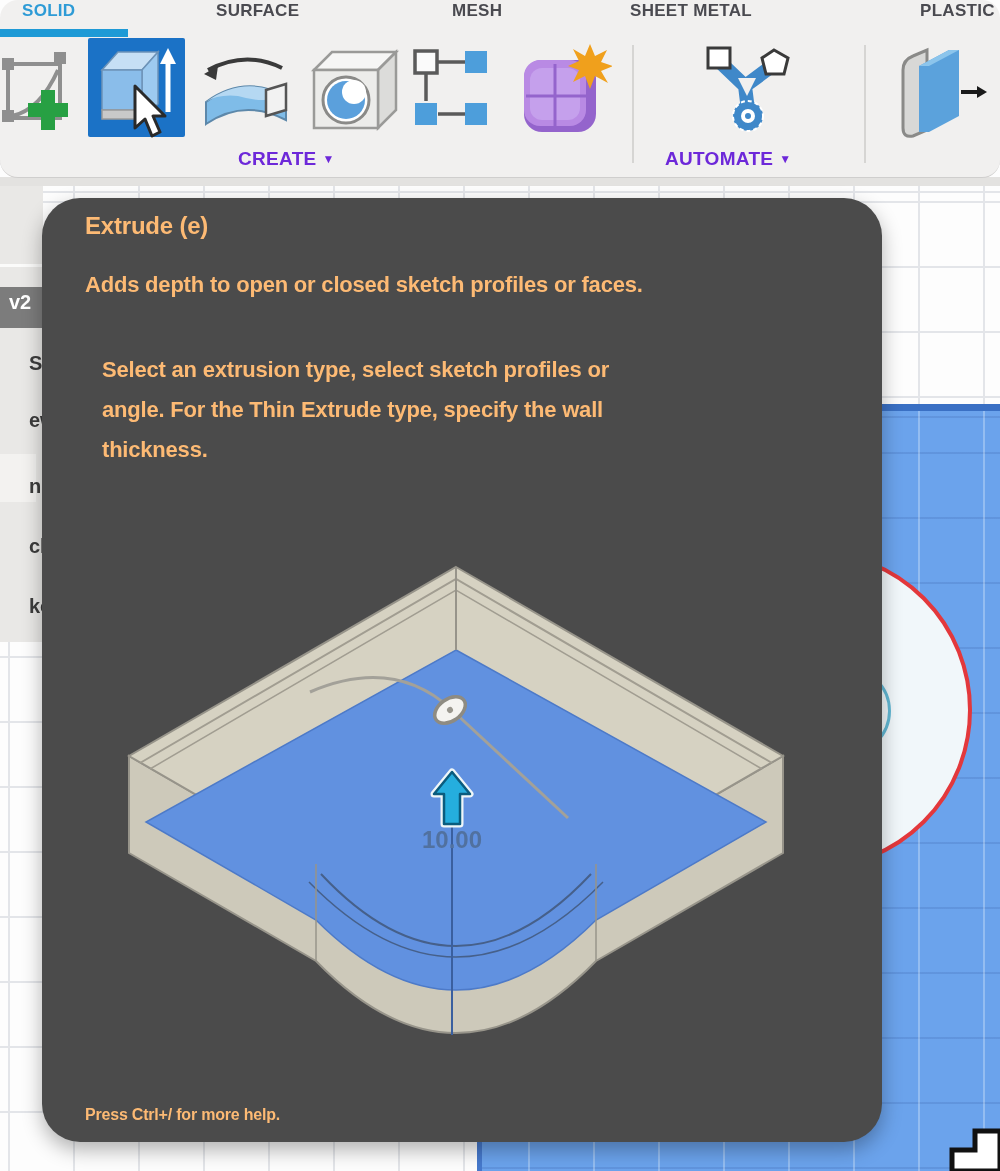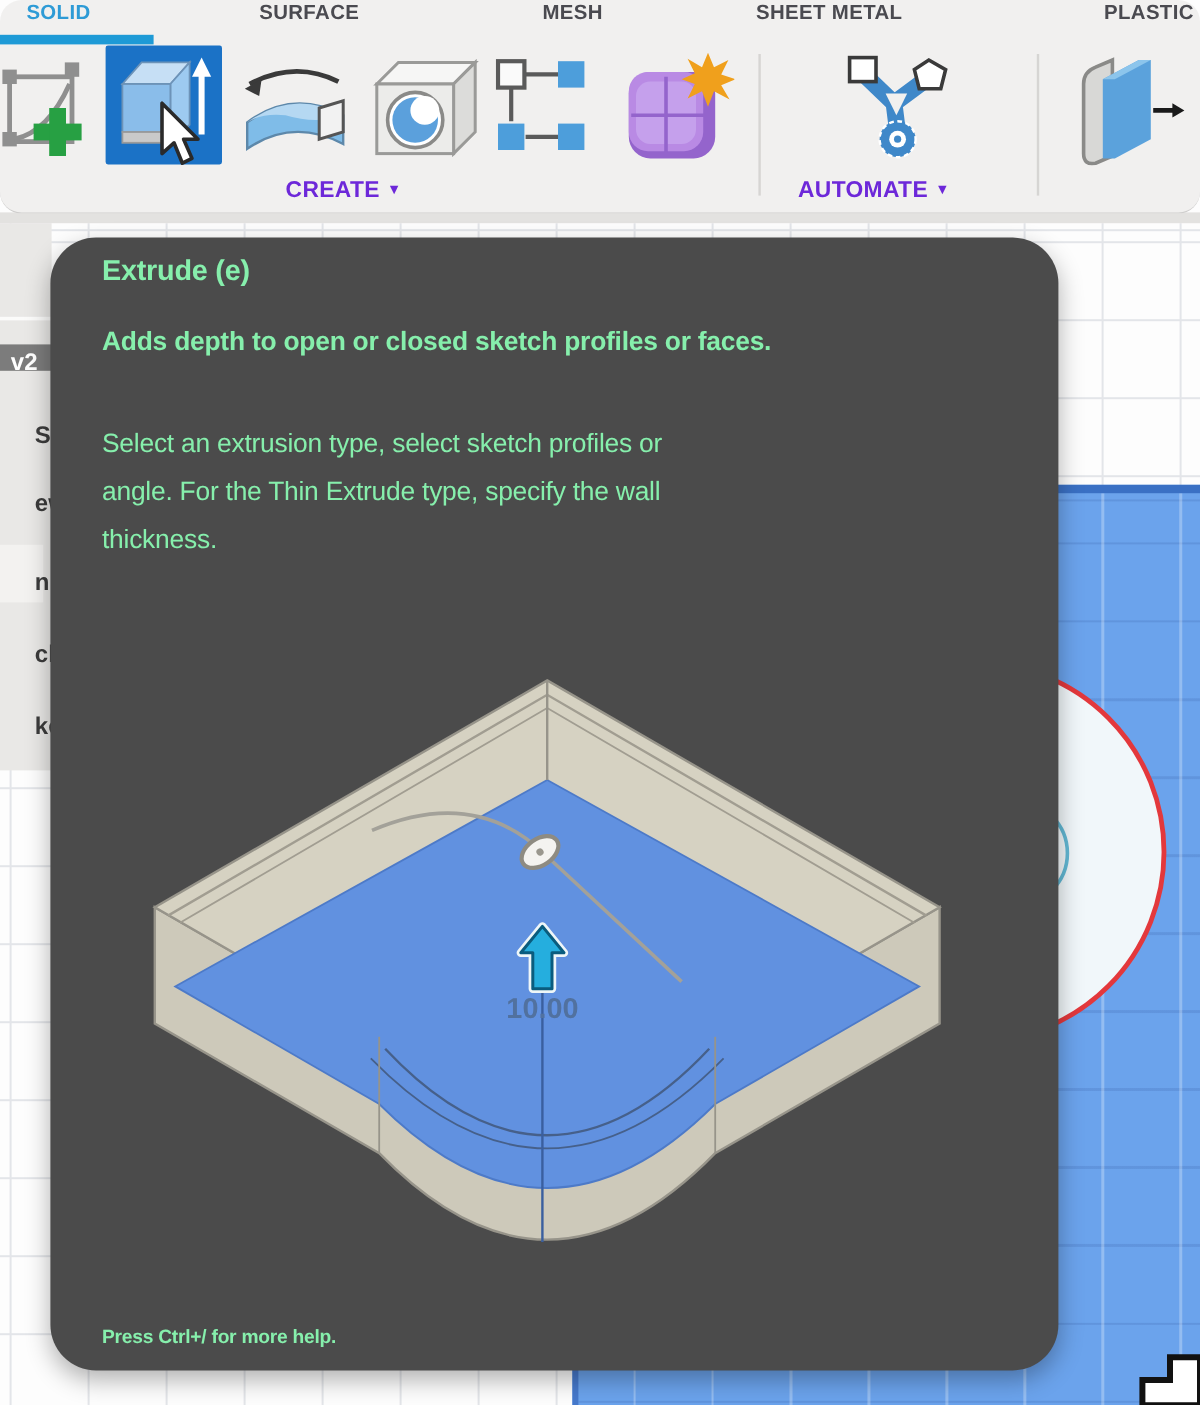--- a/index.html
+++ b/index.html
@@ -36,21 +36,21 @@
     position:absolute;left:801px;top:480px;width:90px;height:90px;
     border-radius:50%;border:3px solid #62b8d4;box-sizing:border-box;z-index:4;
   }
   
   #browser-strip{
     position:absolute;left:0;top:186px;width:43px;height:456px;
     background:#e9e8e6;z-index:5;color:#3c3c3c;
   }
   .browser-sep{position:absolute;left:0;width:43px;height:3px;background:#fbfbfa;}
   #version-badge{
-    position:absolute;left:0;top:101px;width:43px;height:22px;background:#7c7c7c;
+    position:absolute;left:0;top:101px;width:43px;height:41px;background:#7c7c7c;
     color:#fff;font-size:20px;font-weight:bold;line-height:31px;text-indent:9px;
   }
   .browser-item{
     position:absolute;left:1px;font-size:20px;font-weight:bold;white-space:nowrap;padding-left:28px;
   }
   #row-highlight{position:absolute;left:0;top:268px;width:36px;height:48px;background:#f3f2f0;}
   
   #ribbon{position:absolute;left:0;top:0;width:1000px;height:177px;background:#f1f0ef;z-index:6;
           border-bottom:1px solid #cfcecd;border-radius:18px;}
   #ribbon-underlay{position:absolute;left:0;top:177px;width:1000px;height:9px;background:#e3e2e0;z-index:6;}
@@ -64,26 +64,26 @@
   }
   .group-label{
     position:absolute;top:148px;font-size:19px;font-weight:bold;color:#6d28d9;
     letter-spacing:.3px;white-space:nowrap;
   }
   .group-label .dd{font-size:12px;vertical-align:2px;margin-left:6px;}
   .ribbon-divider{position:absolute;top:45px;width:2px;height:118px;background:#d6d5d3;}
   
   #tooltip{
     position:absolute;left:42px;top:198px;width:840px;height:944px;background:#4b4b4b;
-    border-radius:38px;z-index:10;color:#86efac;
+    border-radius:38px;z-index:10;color:#fdba74;
     box-shadow:0 8px 20px rgba(0,0,0,.30);
   }
   #tooltip .tt-title{position:absolute;left:43px;top:14px;font-size:24px;font-weight:bold;letter-spacing:-.2px;}
   #tooltip .tt-summary{position:absolute;left:43px;top:74px;font-size:22px;font-weight:bold;letter-spacing:-.2px;}
-  #tooltip .tt-body{position:absolute;left:43px;top:152px;font-size:22px;font-weight:normal;
+  #tooltip .tt-body{position:absolute;left:60px;top:152px;font-size:22px;font-weight:bold;
                     line-height:40px;letter-spacing:-.2px;}
   #tooltip .tt-footer{position:absolute;left:43px;top:908px;font-size:16px;font-weight:bold;letter-spacing:-.2px;}
   #illustration{position:absolute;left:54px;top:342px;}
   
   #cursor{position:absolute;left:132px;top:84px;z-index:12;}
   #corner-glyph{position:absolute;left:948px;top:1126px;z-index:11;}
 </style>
 </head>
 <body>
 

